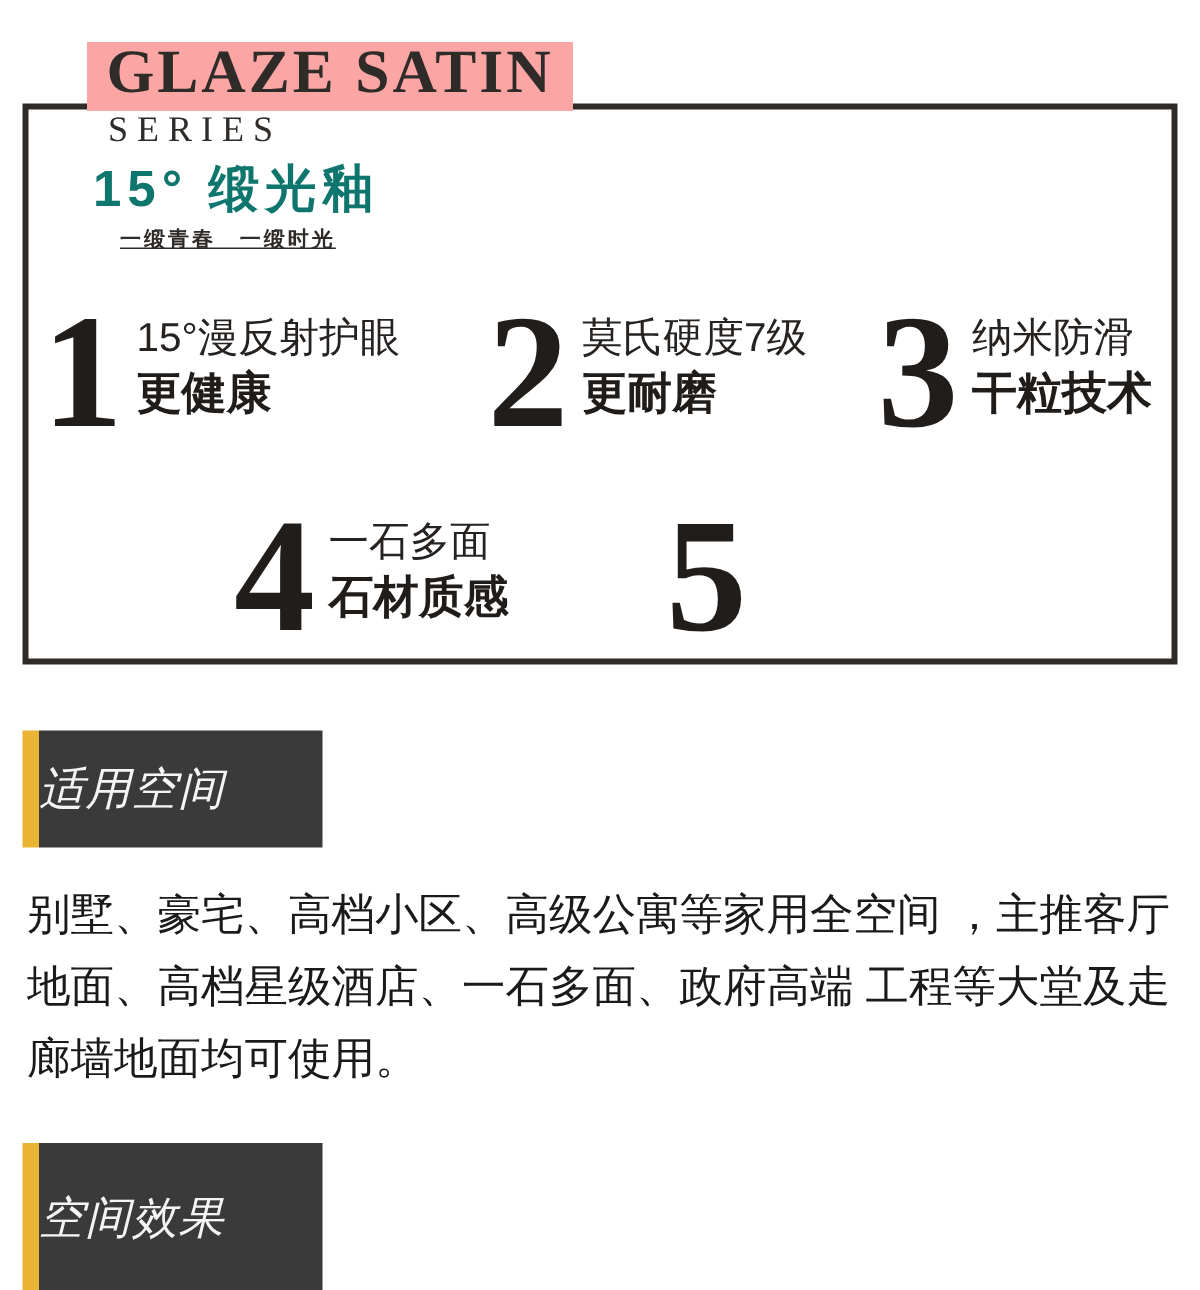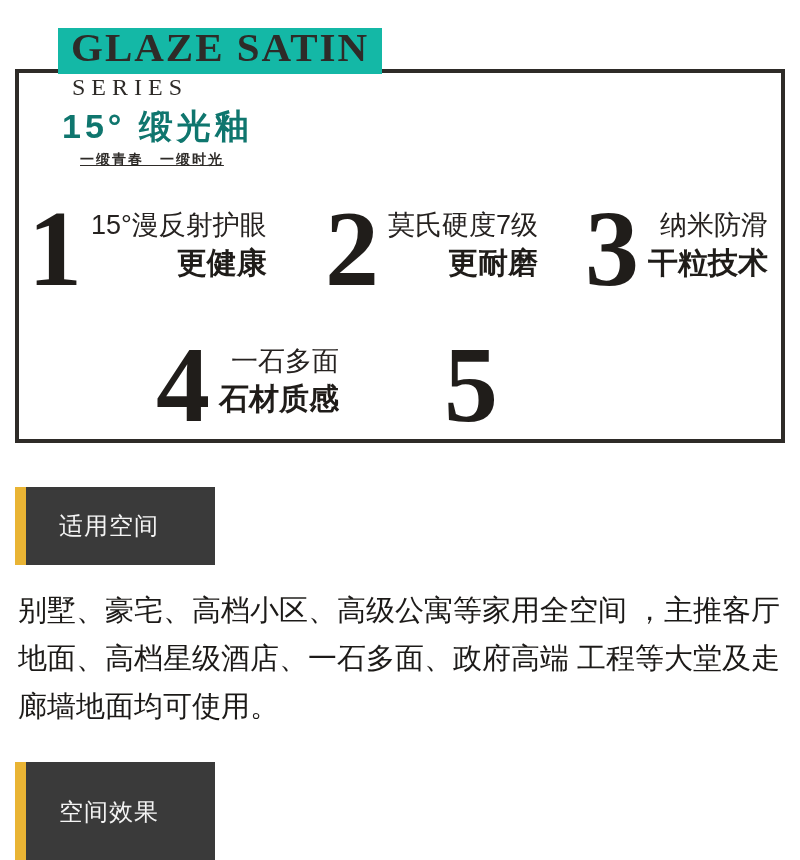--- a/index.html
+++ b/index.html
@@ -7,21 +7,21 @@
     position:relative; width:800px; height:860px; background:#fff; overflow:hidden;
     font-family:"Liberation Sans","DejaVu Sans",sans-serif; color:#262220;
   }
   
   .hero-box {
     position:absolute; left:15px; top:69px; width:770px; height:374px;
     border:4px solid var(--ink,#2E2B28); box-sizing:border-box; z-index:0;
   }
   .title-en {
     position:absolute; left:58px; top:28px; z-index:2;
-    background:#14b8a6; padding:0 13px 8px 13px;
+    background:#fca5a5; padding:0 13px 8px 13px;
     font-family:"Liberation Serif","DejaVu Serif",serif; font-weight:700;
     font-size:41px; line-height:38px; letter-spacing:2px; color:var(--ink,#2E2B28);
     white-space:nowrap;
   }
   .series-label {
     position:absolute; left:72px; top:74px; z-index:2;
     font-family:"Liberation Serif","DejaVu Serif",serif; font-weight:400;
     font-size:24px; line-height:26px; letter-spacing:6px; color:var(--ink,#2E2B28);text-align:center;
   }
   .title-cn {
@@ -33,35 +33,35 @@
     position:absolute; left:80px; top:150px; z-index:2;
     font-weight:700; font-size:14px; line-height:18px; letter-spacing:2px;
     word-spacing:10px; color:var(--ink,#2E2B28); white-space:nowrap;text-decoration:underline;
   }
   
   .feature { position:absolute; display:flex; align-items:flex-start; z-index:1; }
   .feature-num {
     font-family:"Liberation Serif","DejaVu Serif",serif; font-weight:700;
     font-size:108px; line-height:84px; color:#201D1A; margin:4px 9px 0 0;
   }
-  .feature-txt { display:flex; flex-direction:column; padding-top:4px;text-align:right; }
+  .feature-txt { display:flex; flex-direction:column; padding-top:4px; }
   .feature-l1 { font-size:27px; line-height:37px; font-weight:400; color:#262220; white-space:nowrap; }
   .feature-l2 { font-size:30px; line-height:38px; font-weight:700; color:#1F1C19; white-space:nowrap; }
   .f1 { left:28px;  top:203px; }
   .f2 { left:325px; top:203px; }
   .f3 { left:585px; top:203px; }
   .f4 { left:156px; top:339px; }
   .f5 { left:444px; top:339px; }
   
   .banner { position:absolute; left:15px; width:200px; display:flex; }
   .banner-accent { width:11px; background:var(--accent-yellow,#E9B434); }
   .banner-head {
     flex:1; background:var(--banner-dark,#3A3A3A); color:#F4F4F4;
-    display:flex; align-items:center; padding-left:33px;
-    font-size:24px; letter-spacing:1px; white-space:nowrap;
+    display:flex; align-items:center; 
+    font-size:30px; letter-spacing:1px; white-space:nowrap;font-style:italic;
   }
   .banner1 { top:487px; height:78px; }
   .banner2 { top:762px; height:100px; }
   
   .body-text {
     position:absolute; left:18px; top:586px; width:764px;
     font-size:29px; line-height:48px; color:#1C1A18; text-align:left;
   }
 </style>
 </head>

